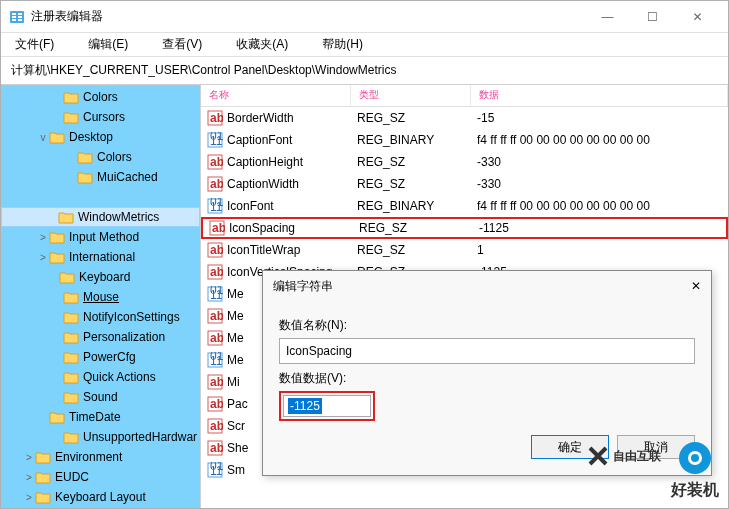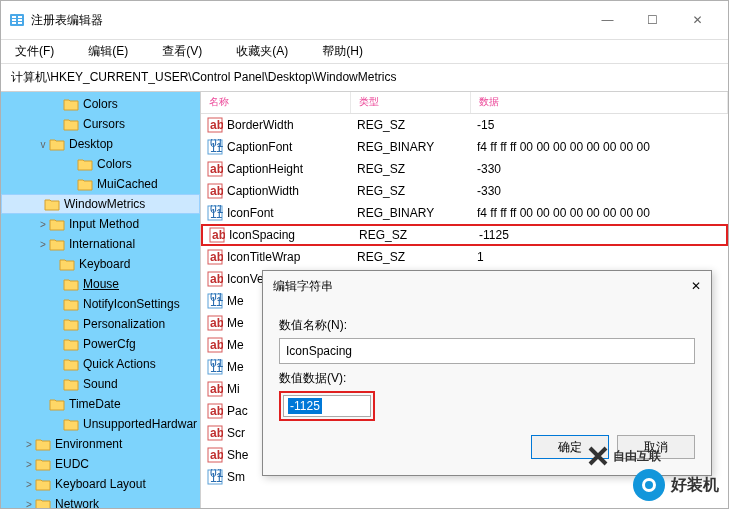--- a/index.html
+++ b/index.html
@@ -1,18 +1,18 @@
 <!DOCTYPE html>
 <html><head>
 <meta charset="utf-8">
 <style>
 * { margin: 0; padding: 0; box-sizing: border-box; font-family: "Microsoft YaHei", "Segoe UI", sans-serif; font-size: 12px; }
 body { background: #f0f0f0; width: 729px; height: 509px; overflow: hidden; position: relative; }
 .window { background: #fff; border: 1px solid #b0b0b0; width: 729px; height: 509px; display: flex; flex-direction: column; }
-.titlebar { height: 39px; display: flex; align-items: center; padding: 0 8px; border-bottom: 1px solid #e0e0e0; }
+.titlebar { height: 32px; display: flex; align-items: center; padding: 0 8px; border-bottom: 1px solid #e0e0e0; }
 .titlebar .app-icon { width: 16px; height: 16px; margin-right: 6px; display: inline-flex; }
 .titlebar .title-text { flex: 1; font-size: 12px; color: #000; }
 .title-controls { display: flex; gap: 0; }
 .title-controls div { width: 45px; height: 30px; display: flex; align-items: center; justify-content: center; color: #666; }
 .menubar { height: 24px; display: flex; align-items: center; padding: 0 6px; gap: 18px; border-bottom: 1px solid #e0e0e0; }
 .menubar span { padding: 2px 8px; font-size: 12px; color: #000; }
 .pathbar { height: 28px; border-bottom: 1px solid #d0d0d0; display: flex; align-items: center; padding: 0 10px; font-size: 12px; color: #000; }
 .content { flex: 1; display: flex; overflow: hidden; }
 .tree-pane { width: 200px; border-right: 1px solid #d0d0d0; overflow: hidden; padding-top: 2px; background: #7dd3fc; }
 .tree-row { display: flex; align-items: center; height: 20px; white-space: nowrap; font-size: 12px; color: #000; }
@@ -32,21 +32,21 @@
 .dialog { position: absolute; left: 262px; top: 270px; width: 450px; background: #f8f8f8; border: 1px solid #888; box-shadow: 2px 2px 8px rgba(0,0,0,0.2); z-index: 10; }
 .dialog-title { height: 30px; display: flex; align-items: center; justify-content: space-between; padding: 0 10px; font-size: 12px; }
 .dialog-body { padding: 10px 16px 16px 16px; }
 .dialog-body .label { font-size: 12px; margin: 6px 0 4px 0; }
 .dialog-body input { width: 100%; height: 26px; border: 1px solid #aaa; padding: 0 6px; font-size: 12px; background: #fff; }
 .sel { background: #0078d7; color: #fff; padding: 1px 2px; }
 .dialog-buttons { display: flex; justify-content: flex-end; gap: 8px; margin-top: 14px; }
 .dialog-buttons button { width: 78px; height: 24px; border: 1px solid #aaa; background: #f0f0f0; font-size: 12px; }
 .dialog-buttons button:first-child { border: 1px solid #0078d7; }
 .watermark-x { position: absolute; right: 68px; bottom: 42px; font-size: 16px; font-weight: bold; color: #333; z-index: 20; display:flex; align-items:center; gap:4px;}
-.watermark-badge { position: absolute; right: 10px; bottom: 8px; display: flex; align-items: center; gap: 6px; z-index: 20; }
+.watermark-badge { position: absolute; right: 10px; bottom: 8px; display: flex; align-items: center; gap: 6px; z-index: 20; flex-direction: column; }
 .watermark-badge .circ { width: 32px; height: 32px; border-radius: 50%; background: #1296db; display: flex; align-items: center; justify-content: center; }
 .watermark-badge .circ-inner { width: 14px; height: 14px; border-radius: 50%; border: 3px solid #fff; }
 .watermark-badge .txt { font-size: 16px; font-weight: bold; color: #333; }
 </style>
 </head>
 <body>
 
 <div class="window">
 
   <div class="titlebar">
@@ -121,21 +121,21 @@
         </div>
         <div class="tree-row" style="padding-left: 64px;">
           <span class="expander"></span>
           <span class="folder">
             <svg viewBox="0 0 16 14">
               <path d="M1 3 h5 l1 1 h8 v9 h-14 z" fill="#ffd766" stroke="#d4a030"></path>
             </svg>
           </span>
           <span>MuiCached</span>
         </div>
-        <div class="tree-row selected" style="padding-left: 30px;">
+        <div class="tree-row selected" style="padding-left: 44px; margin-top: 20px;">
           <span class="expander"></span>
           <span class="folder">
             <svg viewBox="0 0 16 14">
               <path d="M1 3 h5 l1 1 h8 v9 h-14 z" fill="#ffd766" stroke="#d4a030"></path>
             </svg>
           </span>
           <span>WindowMetrics</span>
         </div>
         <div class="tree-row" style="padding-left: 36px;">
           <span class="expander">&gt;</span>

